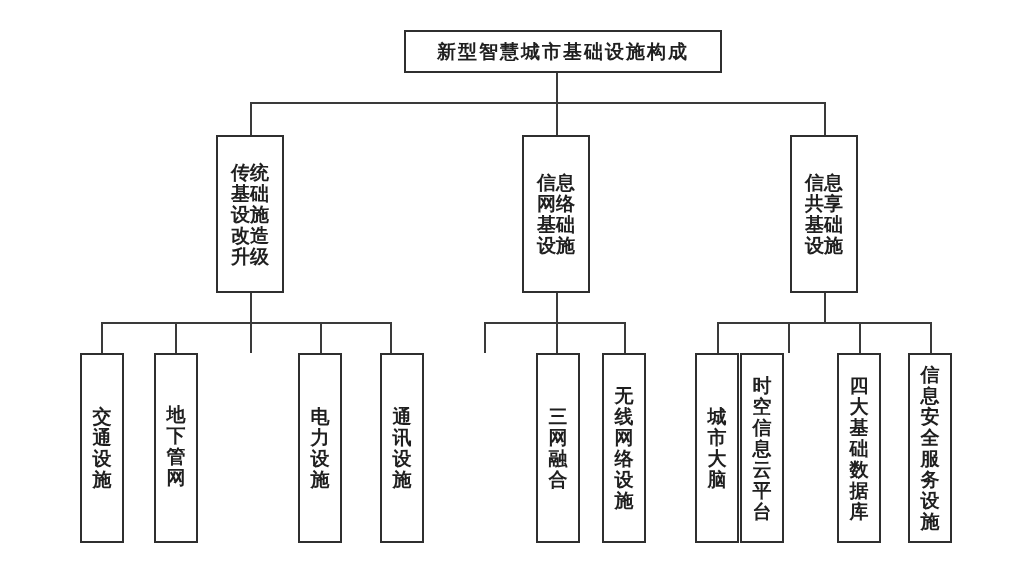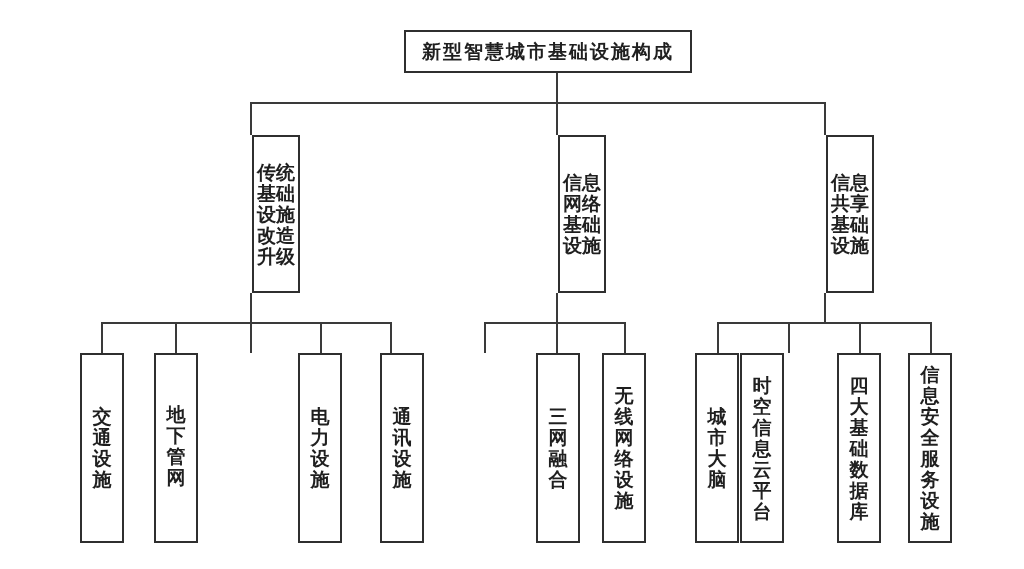--- a/index.html
+++ b/index.html
@@ -23,30 +23,29 @@
     background: #ffffff;
     display: flex;
     align-items: center;
     justify-content: center;
     text-align: center;
     font-weight: bold;
     color: #1f1f1f;
   }
   .root-box {
     left: 404px; top: 30px;
-    width: 288px; height: 43px;
+    width: 318px; height: 43px;
     font-size: 19px;
     letter-spacing: 2px;
     white-space: nowrap;
   }
   .branch-box {
     top: 135px;
-    width: 48px; height: 158px;
+    width: 68px; height: 158px;
     font-size: 19px;
-    margin-left: 36px;
   }
   .leaf-box {
     top: 353px;
     width: 44px; height: 190px;
     font-size: 19px;
   }
   .vtext2 {
     display: inline-block;
     width: 2.15em;
     line-height: 21px;

